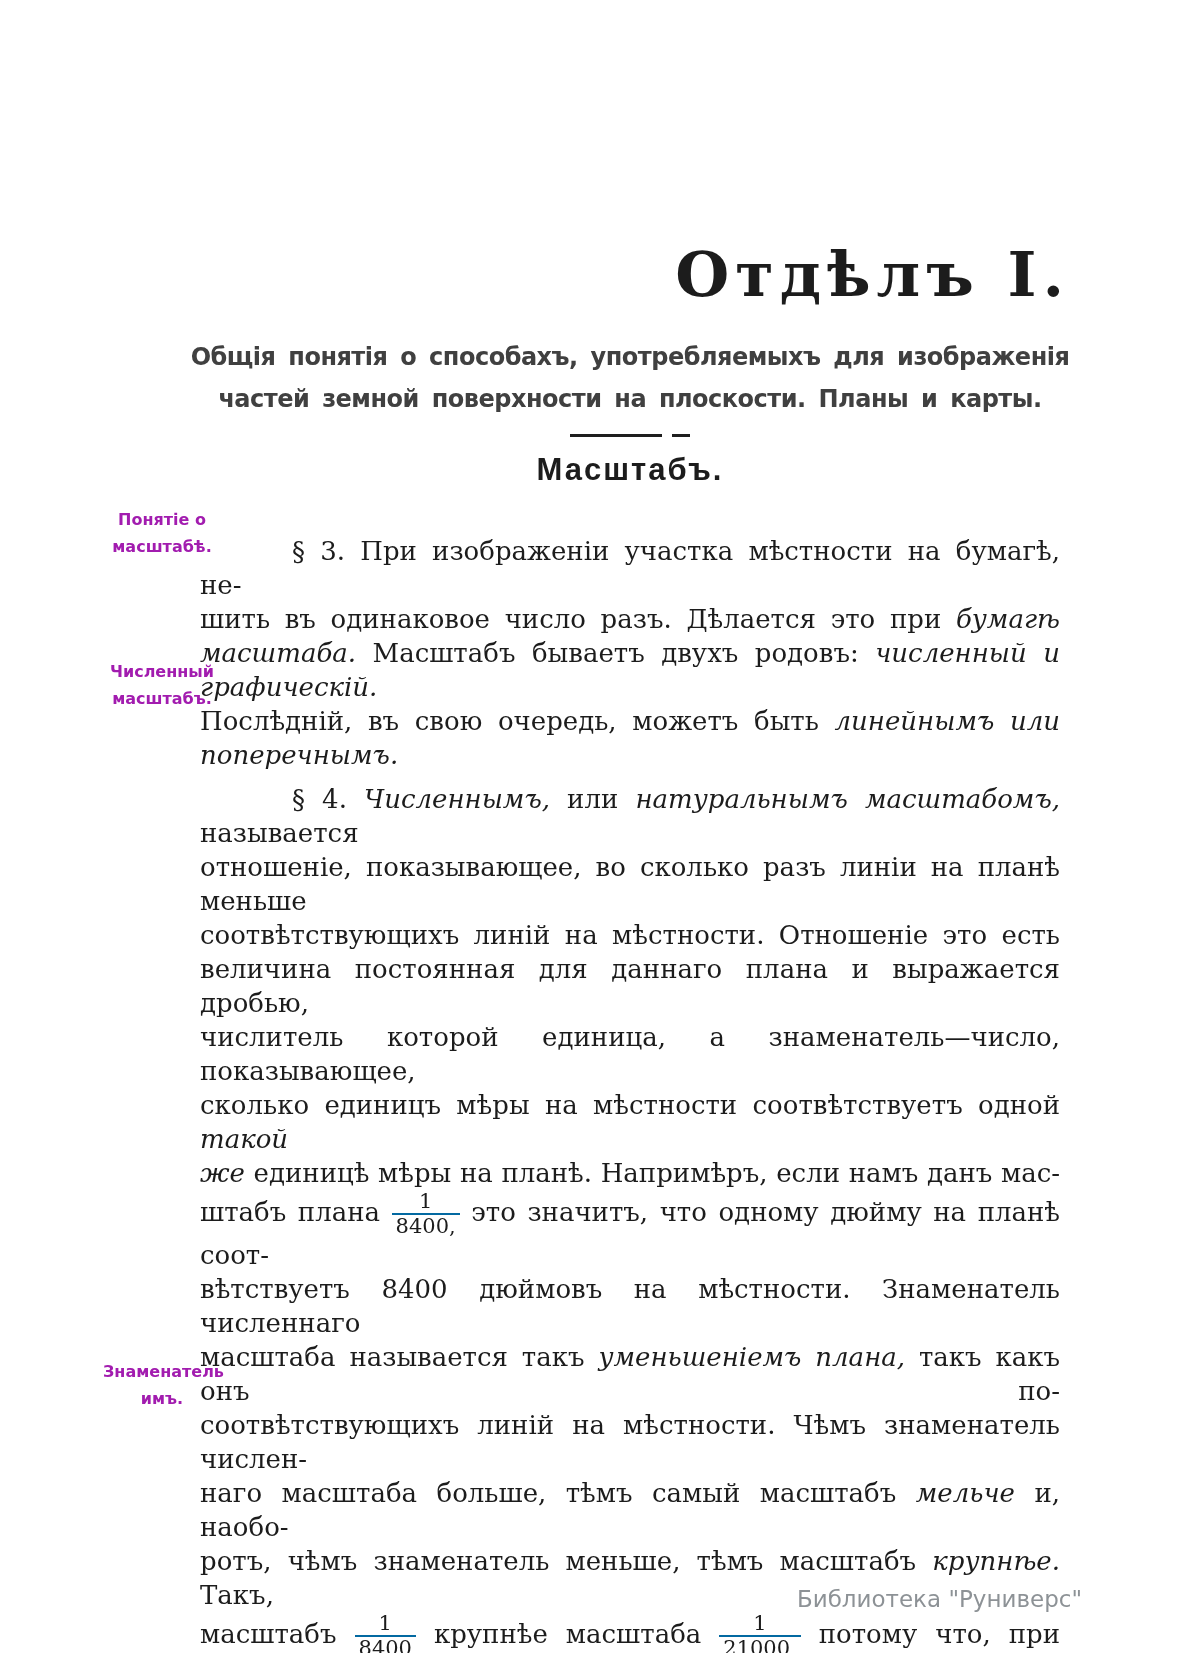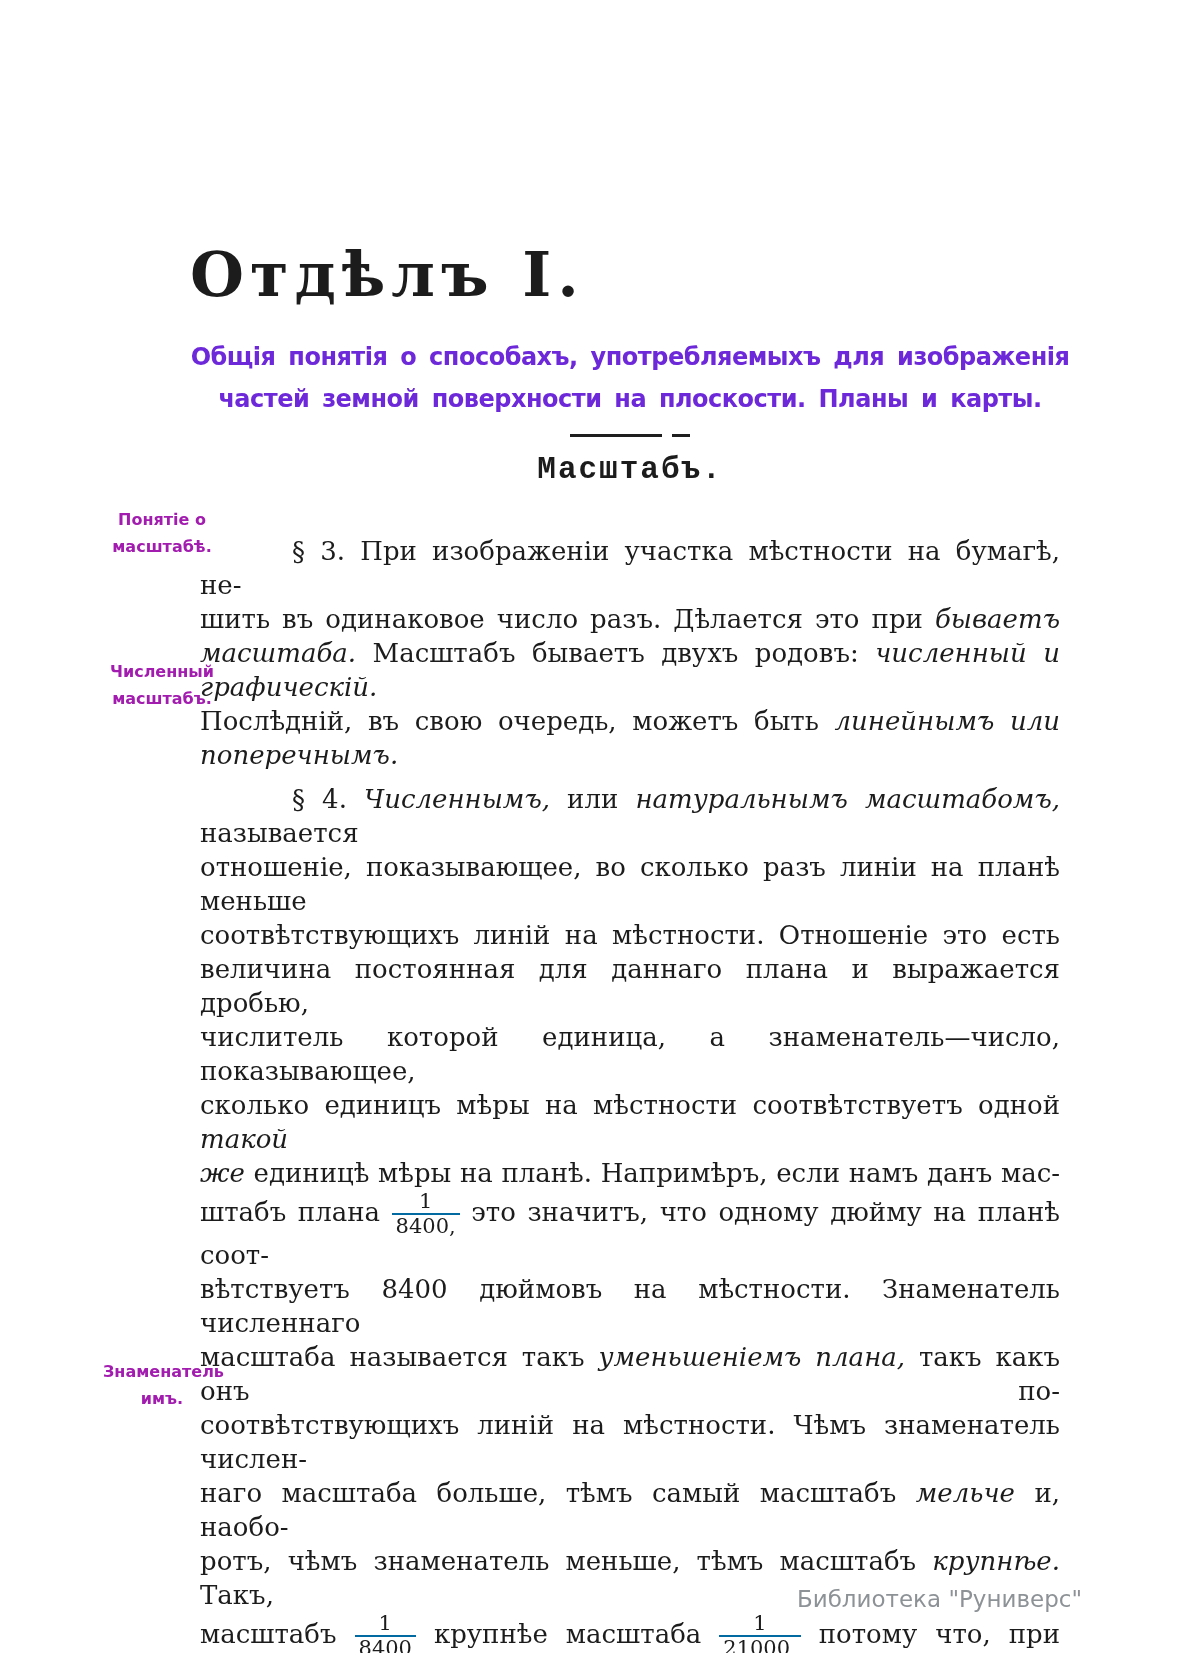--- a/index.html
+++ b/index.html
@@ -2,38 +2,38 @@
 <html><head>
 <meta charset="utf-8">
 <style>
   html,body{margin:0;padding:0;background:#ffffff;}
   .page{
     position:relative;width:1200px;height:1653px;background:#ffffff;
     font-family:"DejaVu Serif",serif;color:#1c1c1c;overflow:hidden;
   }
   .title{
     position:absolute;left:190px;top:238px;width:880px;margin:0;
-    text-align:left;font-size:62px;font-weight:bold;letter-spacing:6px;
+    text-align:right;font-size:62px;font-weight:bold;letter-spacing:6px;
     font-family:"DejaVu Serif",serif;
   }
   .subtitle{
     position:absolute;left:150px;top:336px;width:960px;
     text-align:center;font-family:"DejaVu Sans",sans-serif;font-weight:bold;
-    font-size:24px;line-height:42px;letter-spacing:-0.5px;word-spacing:5px;color:#6d28d9;
+    font-size:24px;line-height:42px;letter-spacing:-0.5px;word-spacing:5px;color:#404040;
   }
   .divider{
     position:absolute;left:190px;top:434px;width:880px;
     display:flex;justify-content:center;align-items:center;gap:10px;
   }
   .divider .d1{display:block;width:92px;height:3px;background:#1e1e1e;}
   .divider .d2{display:block;width:18px;height:3px;background:#1e1e1e;}
   .heading{
     position:absolute;left:190px;top:452px;width:880px;margin:0;
     text-align:center;font-size:31px;font-weight:bold;letter-spacing:2px;
-    font-family:Liberation Mono, monospace;
+    font-family:Liberation Sans, sans-serif;
   }
   .note{
     position:absolute;left:103px;width:118px;text-align:center;
     font-family:"DejaVu Sans",sans-serif;font-weight:bold;
     font-size:16px;line-height:27px;color:#a21caf;
   }
   .note-1{top:506px;}
   .note-2{top:658px;}
   .note-3{top:1358px;}
   .body{
@@ -73,21 +73,21 @@
 
   <h2 class="heading">Масштабъ.</h2>
 
   <aside class="note note-1">Понятіе о масштабѣ.</aside>
   <aside class="note note-2">Численный масштабъ.</aside>
   <aside class="note note-3">Знаменатель имъ.</aside>
 
   <main class="body" id="body-flow">
       <div class="para">
         <div class="line indent"><span class="rm">§ 3. При изображеніи участка мѣстности на бумагѣ, не-</span></div>
-        <div class="line"><span class="rm">шить въ одинаковое число разъ. Дѣлается это при </span><span class="it">бываетъ</span></div>
+        <div class="line"><span class="rm">шить въ одинаковое число разъ. Дѣлается это при </span><span class="it">бумагѣ</span></div>
         <div class="line"><span class="it">масштаба.</span><span class="rm"> Масштабъ бываетъ двухъ родовъ: </span><span class="it">численный и графическій.</span></div>
         <div class="line"><span class="rm">Послѣдній, въ свою очередь, можетъ быть </span><span class="it">линейнымъ или поперечнымъ.</span></div>
       </div>
       <div class="para">
         <div class="line indent"><span class="rm">§ 4. </span><span class="it">Численнымъ,</span><span class="rm"> или </span><span class="it">натуральнымъ масштабомъ,</span><span class="rm"> называется</span></div>
         <div class="line"><span class="rm">отношеніе, показывающее, во сколько разъ линіи на планѣ меньше</span></div>
         <div class="line"><span class="rm">соотвѣтствующихъ линій на мѣстности. Отношеніе это есть</span></div>
         <div class="line"><span class="rm">величина постоянная для даннаго плана и выражается дробью,</span></div>
         <div class="line"><span class="rm">числитель которой единица, а знаменатель—число, показывающее,</span></div>
         <div class="line"><span class="rm">сколько единицъ мѣры на мѣстности соотвѣтствуетъ одной </span><span class="it">такой</span></div>

